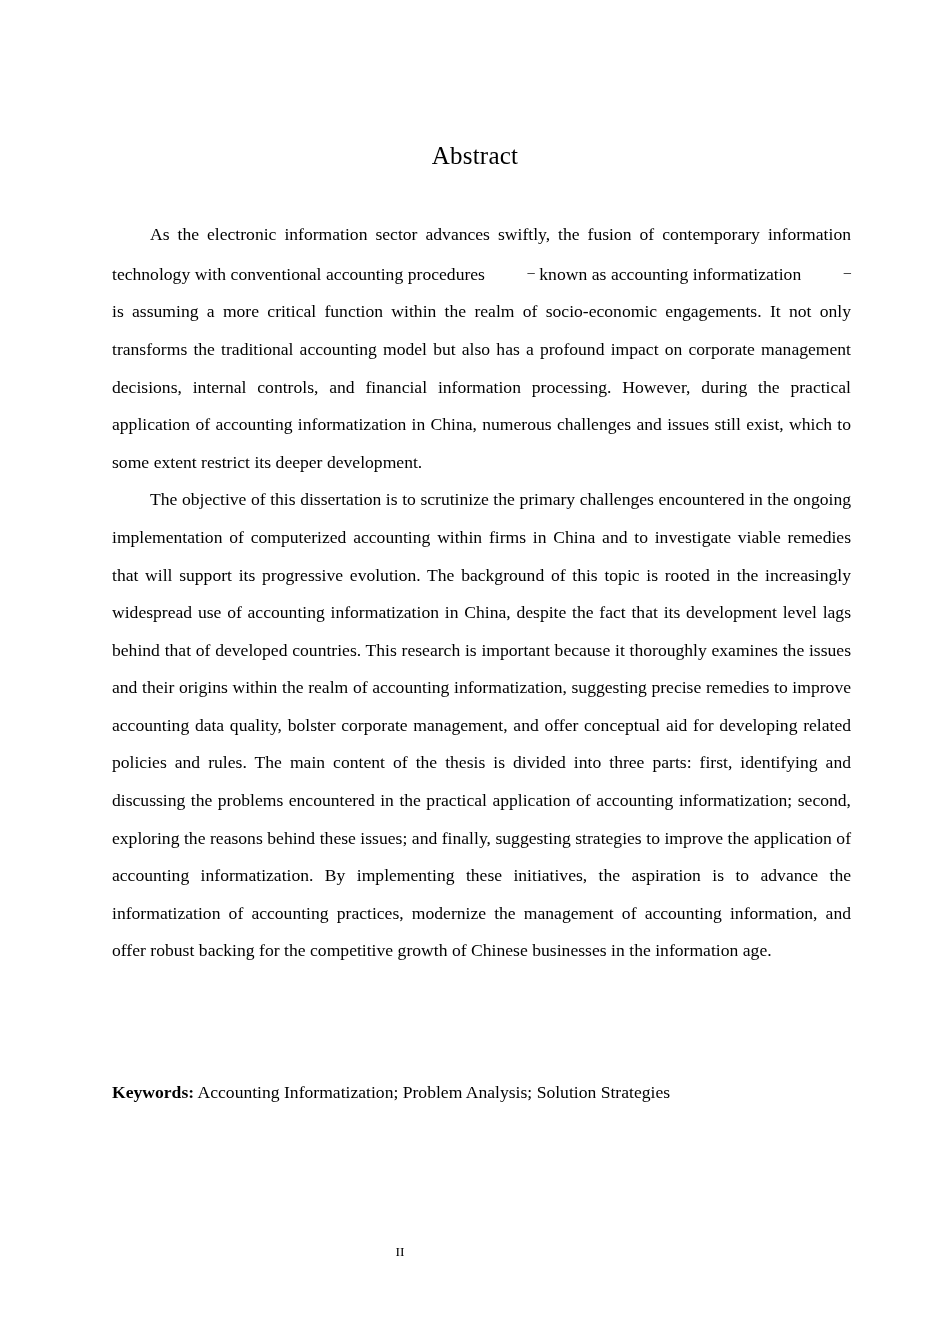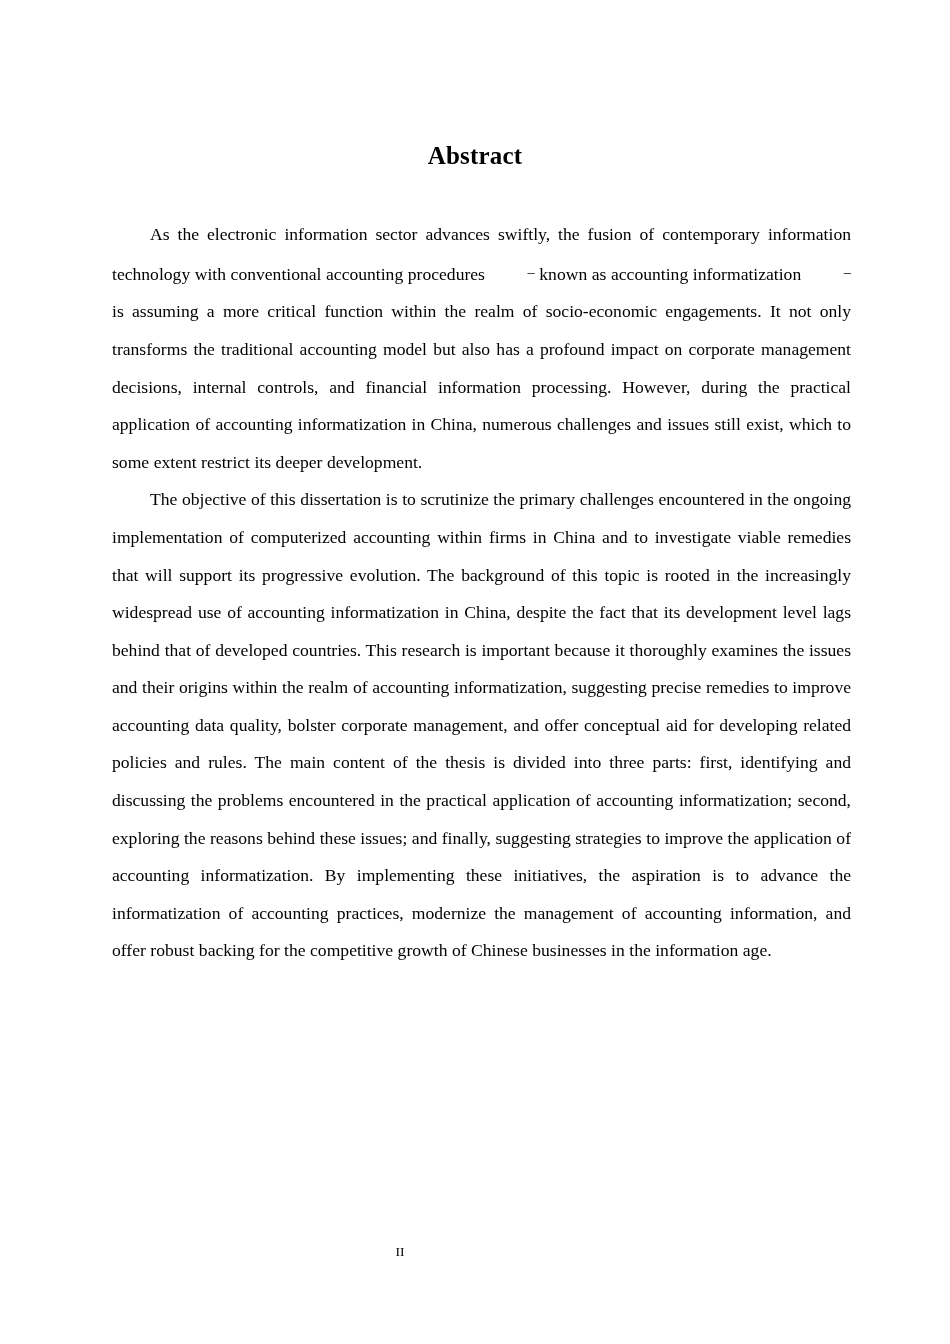--- a/index.html
+++ b/index.html
@@ -21,21 +21,21 @@
 
   
   #abstract-title {
     position: absolute;
     left: 0;
     top: 122px;
     width: 950px;
     text-align: center;
     font-size: 25px;
     line-height: 34px;
-    font-weight: bold;
+    font-weight: normal;
     letter-spacing: 0.2px;
   }
 
   
   #body-block {
     position: absolute;
     left: 112px;
     top: 216px;
     width: 739px;
   }
@@ -94,16 +94,17 @@
   <h1 id="abstract-title">Abstract</h1>
 
   <div id="body-block">
 
     <p class="para"><span>As the electronic information sector advances swiftly, the fusion of contemporary information technology with conventional accounting procedures </span><span class="cjk-dash">–</span><span>  known as accounting informatization </span><span class="cjk-dash">–</span><span> is assuming a more critical function within the realm of socio-economic engagements. It not only transforms the traditional accounting model but also has a profound impact on corporate management decisions, internal controls, and financial information processing. However, during the practical application of accounting informatization in China, numerous challenges and issues still exist, which to some extent restrict its deeper development.</span></p>
 
     <p class="para"><span>The objective of this dissertation is to scrutinize the primary challenges encountered in the ongoing implementation of computerized accounting within firms in China and to investigate viable remedies that will support its progressive evolution. The background of this topic is rooted in the increasingly widespread use of accounting informatization in China, despite the fact that its development level lags behind that of developed countries. This research is important because it thoroughly examines the issues and their origins within the realm of accounting informatization, suggesting precise remedies to improve accounting data quality, bolster corporate management, and offer conceptual aid for developing related policies and rules. The main content of the thesis is divided into three parts: first, identifying and discussing the problems encountered in the practical application of accounting informatization; second, exploring the reasons behind these issues; and finally, suggesting strategies to improve the application of accounting informatization. By implementing these initiatives, the aspiration is to advance the informatization of accounting practices, modernize the management of accounting information, and offer robust backing for the competitive growth of Chinese businesses in the information age.</span></p>
 
   </div>
 
+  <div id="keywords-line"><span id="keywords-label">Keywords:</span><span> Accounting Informatization; Problem Analysis; Solution Strategies</span></div>
 
   <div id="page-number">II</div>
 
 </div>
 
 </body></html>

